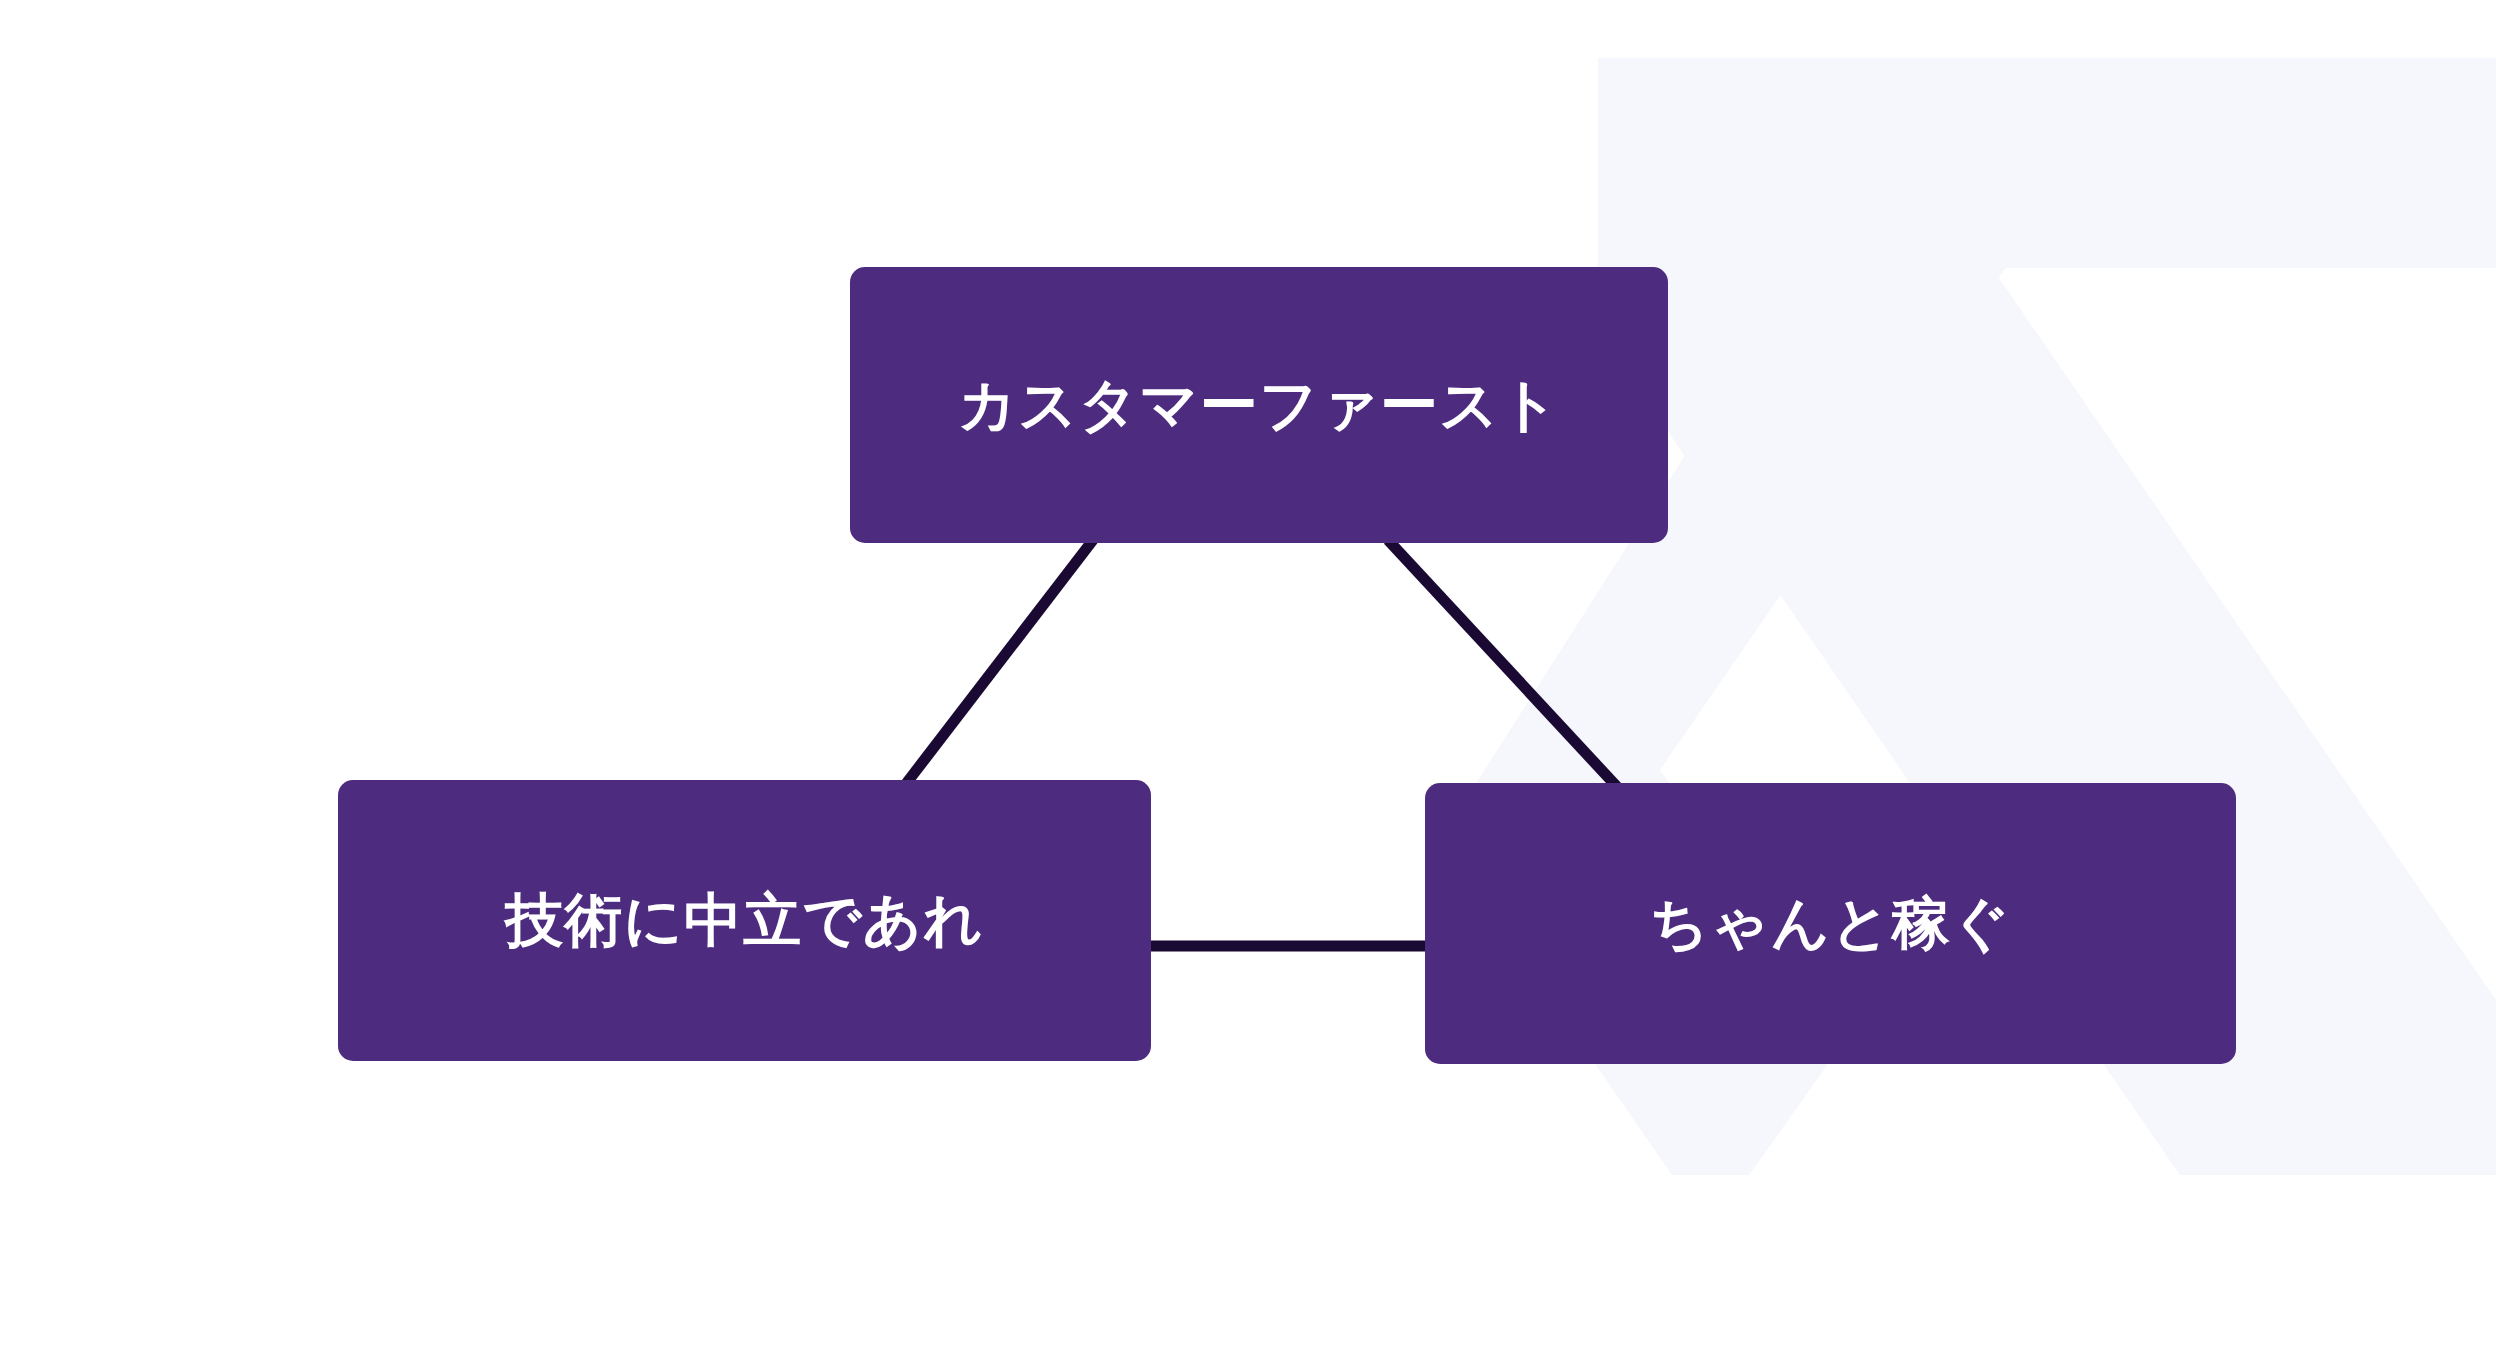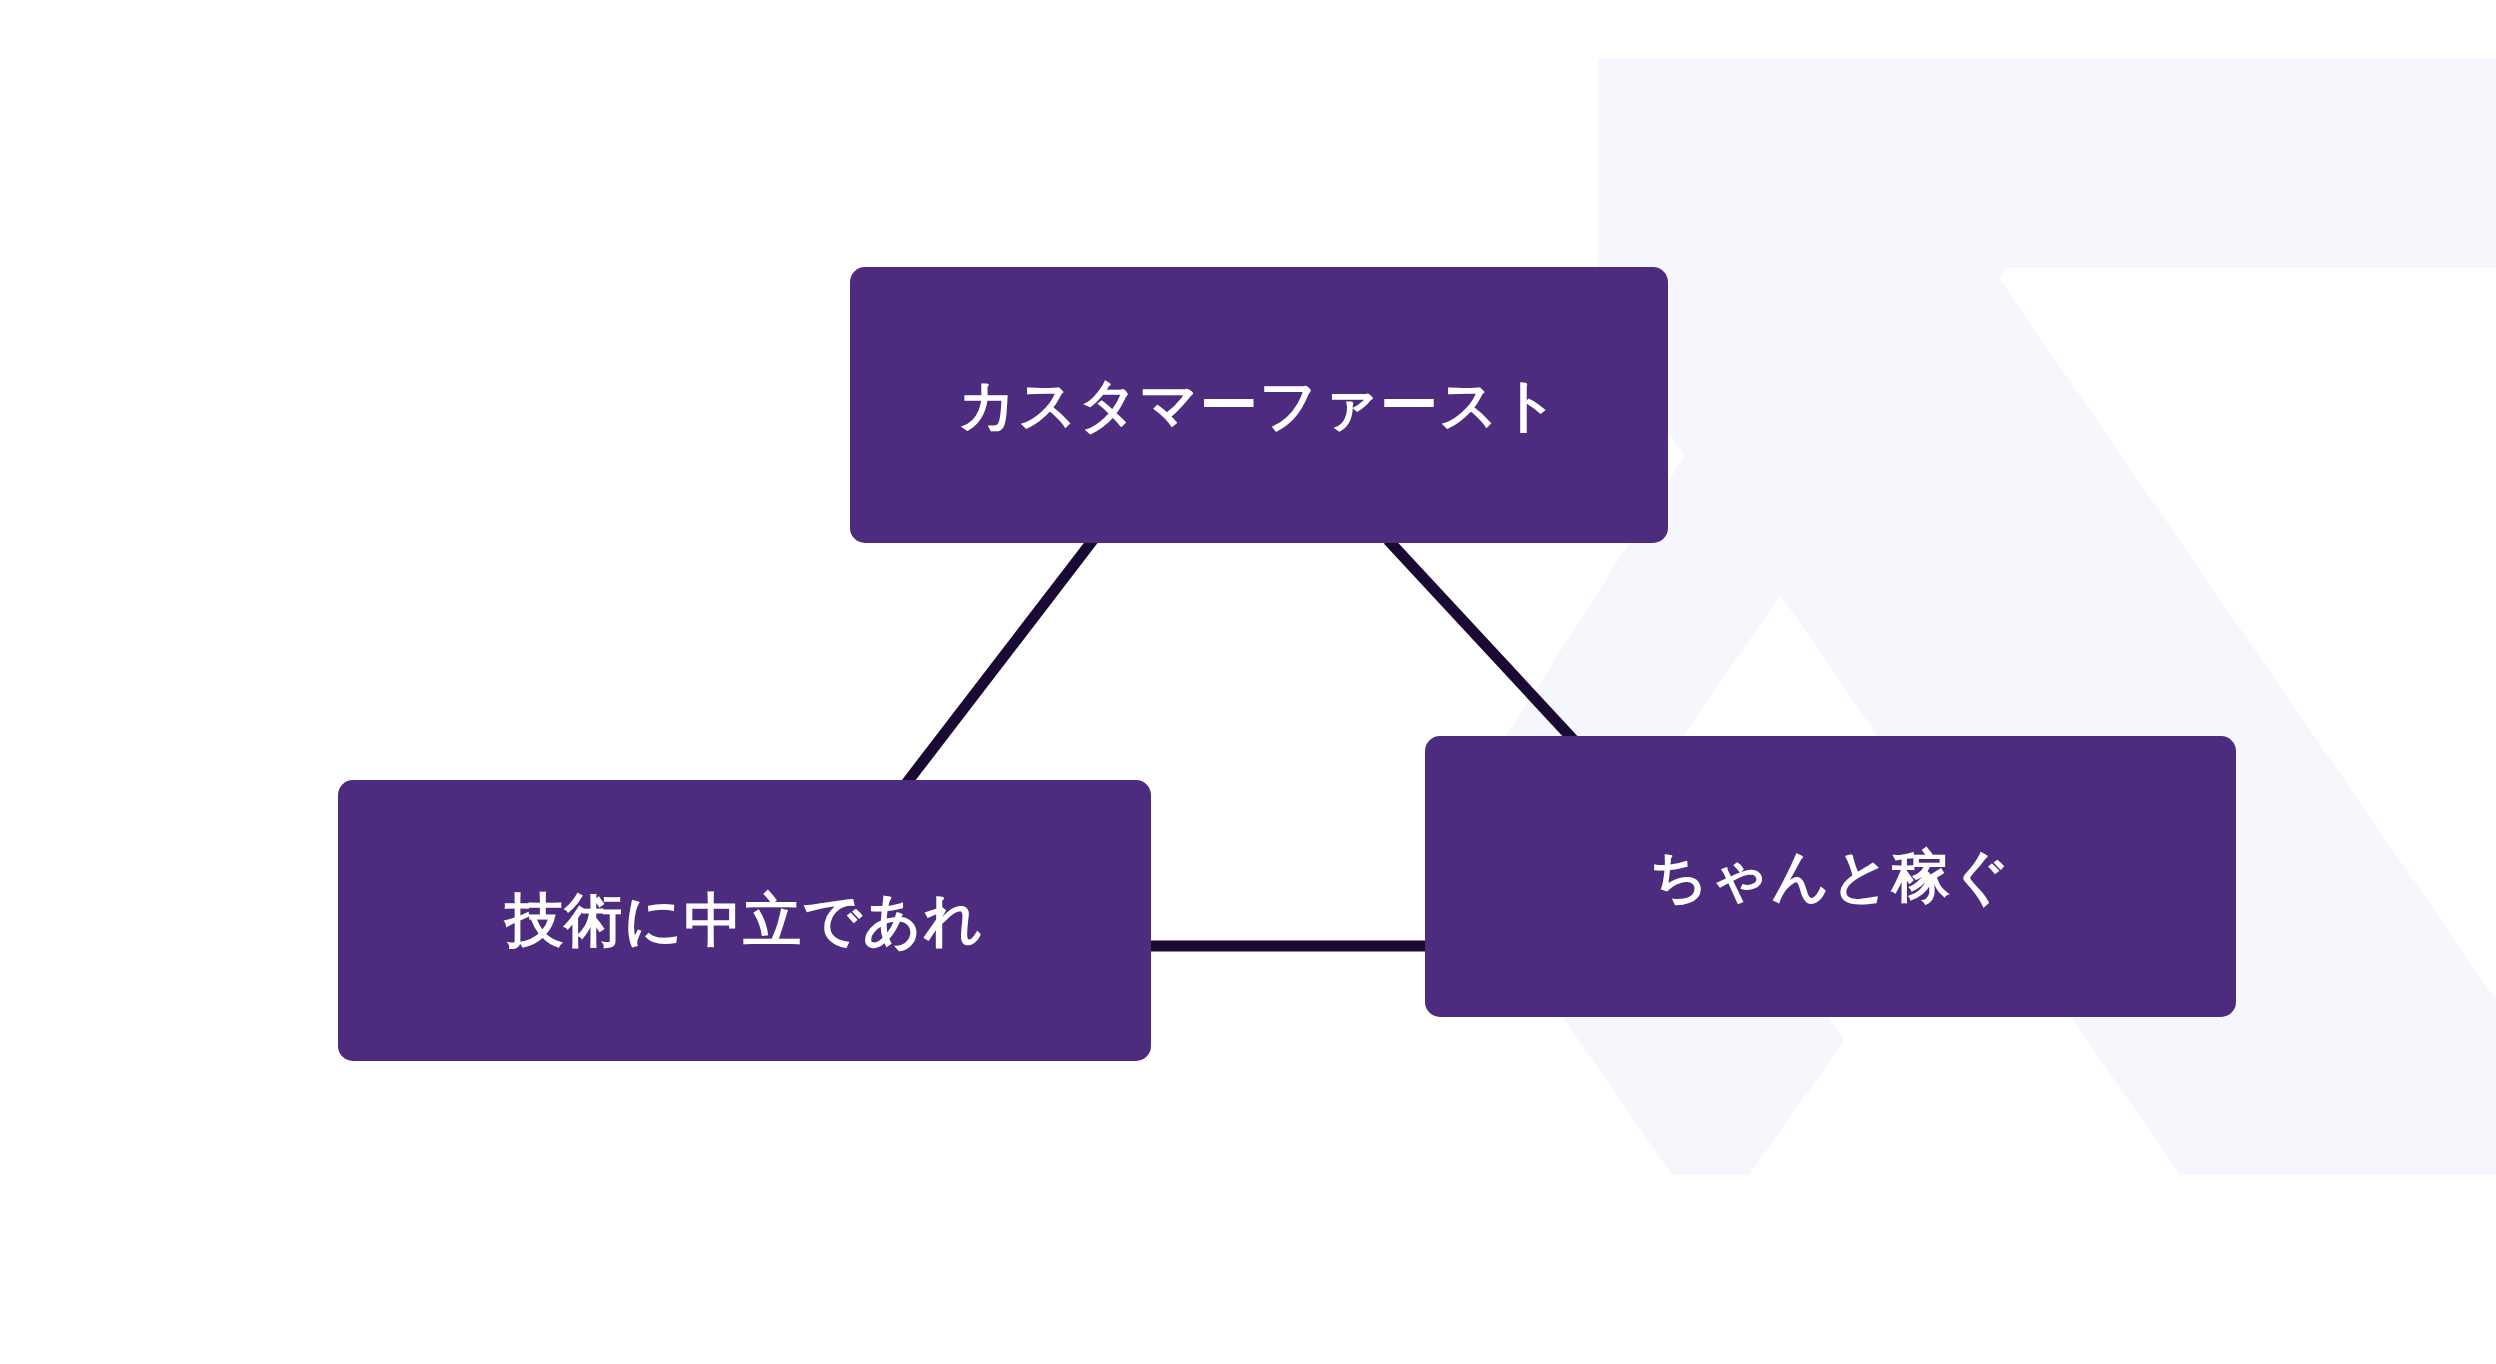--- a/index.html
+++ b/index.html
@@ -61,21 +61,21 @@
     font-size: 58px;
     letter-spacing: 0.02em;
     line-height: 1.25;
     text-align: center;
     white-space: nowrap;
     user-select: none;
   }
 
   #node-top    { left: 850px;  top: 267px; width: 818px; height: 276px; }
   #node-left   { left: 293px;  top: 780px; width: 813px; height: 281px; margin-left: 45px; }
-  #node-right  { left: 1425px; top: 736px; width: 811px; height: 281px; }
+  #node-right  { left: 1425px; top: 783px; width: 811px; height: 281px; }
 </style>
 </head>
 <body>
 
 <div id="stage">
 
   <svg id="watermark" viewBox="0 0 2496 1364" xmlns="http://www.w3.org/2000/svg" aria-hidden="true">
     <g fill="#F5F7FC">
 
       <path d="M 1598 58 L 2496 58 L 2496 268 L 1992 268 L 2496 1000 L 2496 1364 L 2310 1364 L 1598 330 Z"></path>

